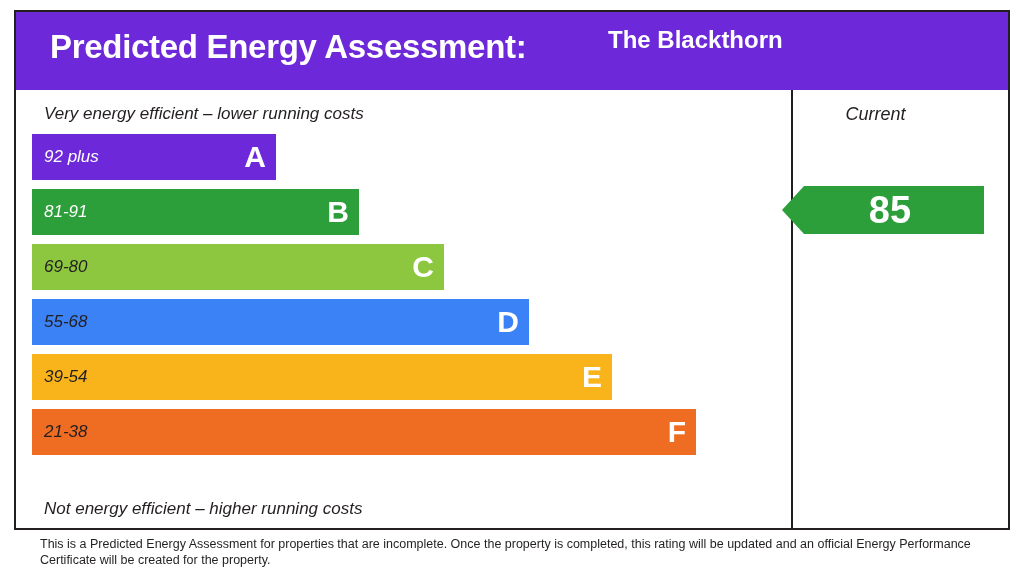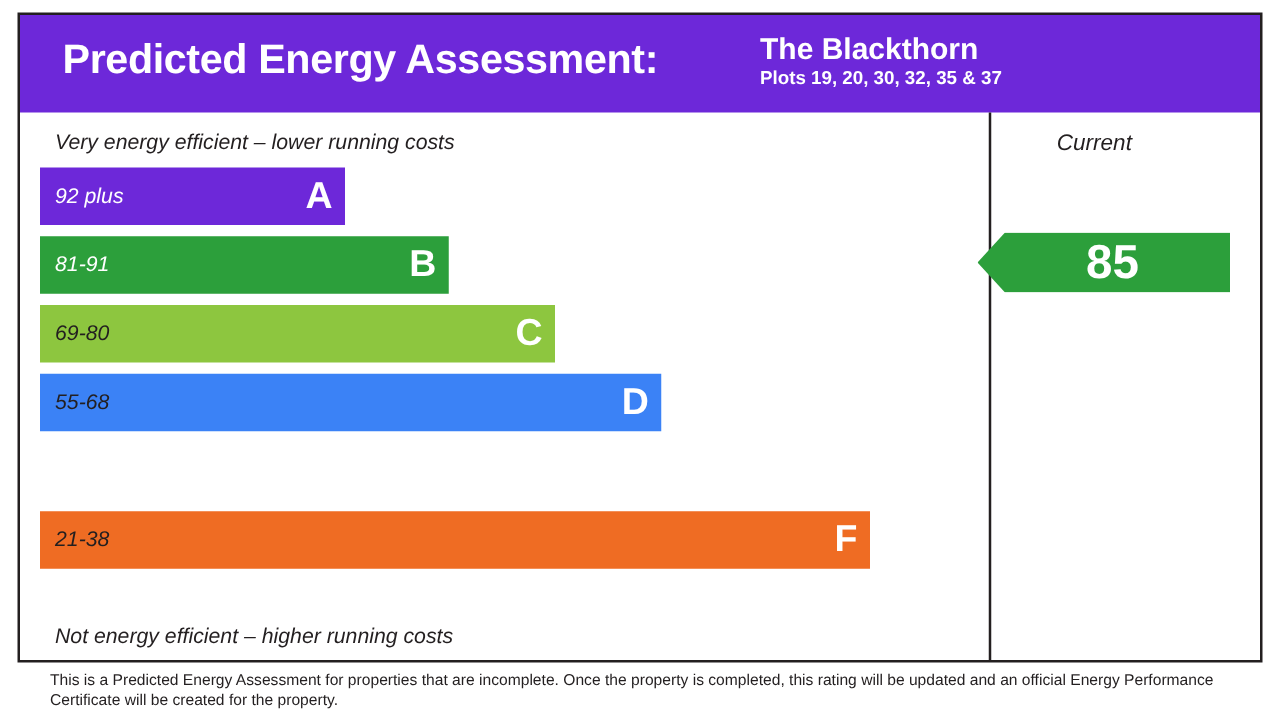--- a/index.html
+++ b/index.html
@@ -190,21 +190,20 @@
 </head>
 <body>
 
 <div class="epc">
   <div class="frame">
 
     <div class="header">
       <div class="header-title">Predicted Energy Assessment:</div>
       <div class="header-prop">
         <div class="header-prop-name">The Blackthorn</div>
-        <div class="header-prop-plots">Plots  19, 20, 30, 32, 35 &amp; 37</div>
       </div>
     </div>
 
     <div class="body-area">
       <div class="caption caption-top">Very energy efficient – lower running costs</div>
       <div class="bands">
           <div class="band dark" style="top: 44px; width: 244px; background: #6d28d9;">
             <span class="band-range">92 plus</span>
             <span class="band-letter">A</span>
           </div>
@@ -213,20 +212,24 @@
             <span class="band-letter">B</span>
           </div>
           <div class="band light" style="top: 154px; width: 412px; background: rgb(141, 198, 63);">
             <span class="band-range">69-80</span>
             <span class="band-letter">C</span>
           </div>
           <div class="band light" style="top: 209px; width: 497px; background: #3b82f6;">
             <span class="band-range">55-68</span>
             <span class="band-letter">D</span>
           </div>
+          <div class="band light" style="top: 264px; width: 580px; background: rgb(249, 180, 28);">
+            <span class="band-range">39-54</span>
+            <span class="band-letter">E</span>
+          </div>
           <div class="band light" style="top: 319px; width: 664px; background: rgb(239, 108, 35);">
             <span class="band-range">21-38</span>
             <span class="band-letter">F</span>
           </div>
         </div>
       <div class="caption caption-bottom">Not energy efficient – higher running costs</div>
     </div>
 
     <div class="divider"></div>
 

